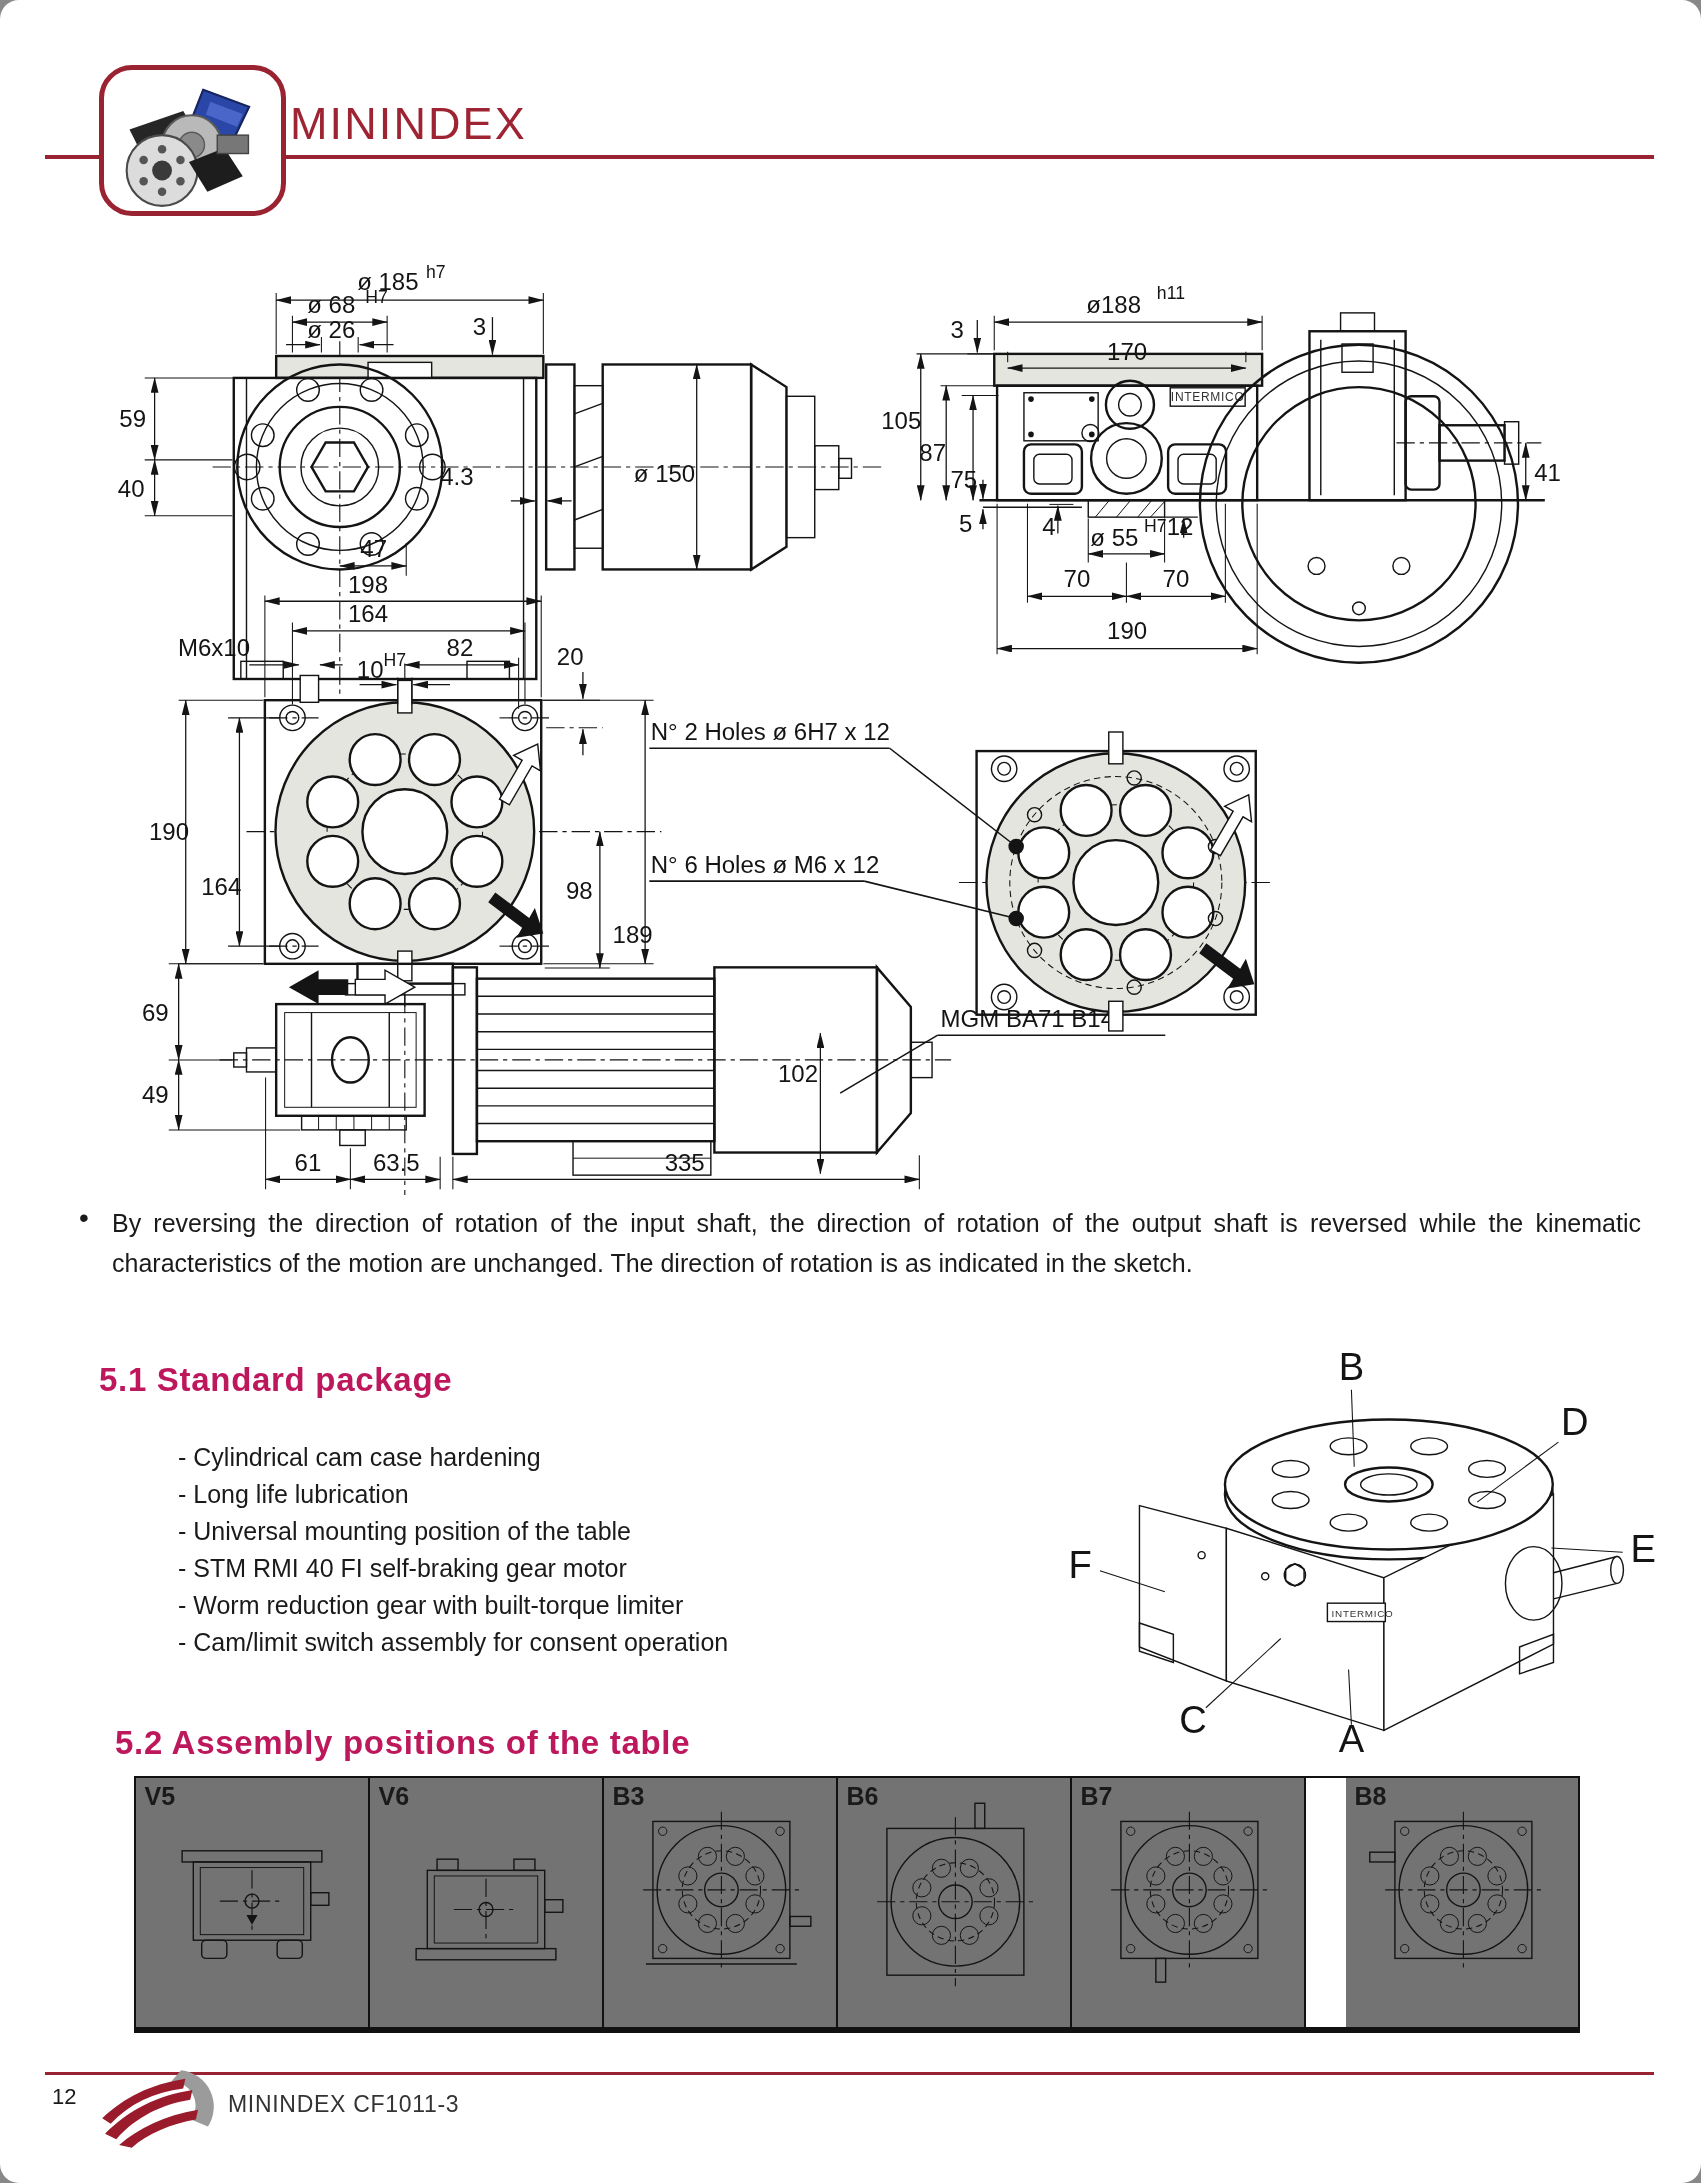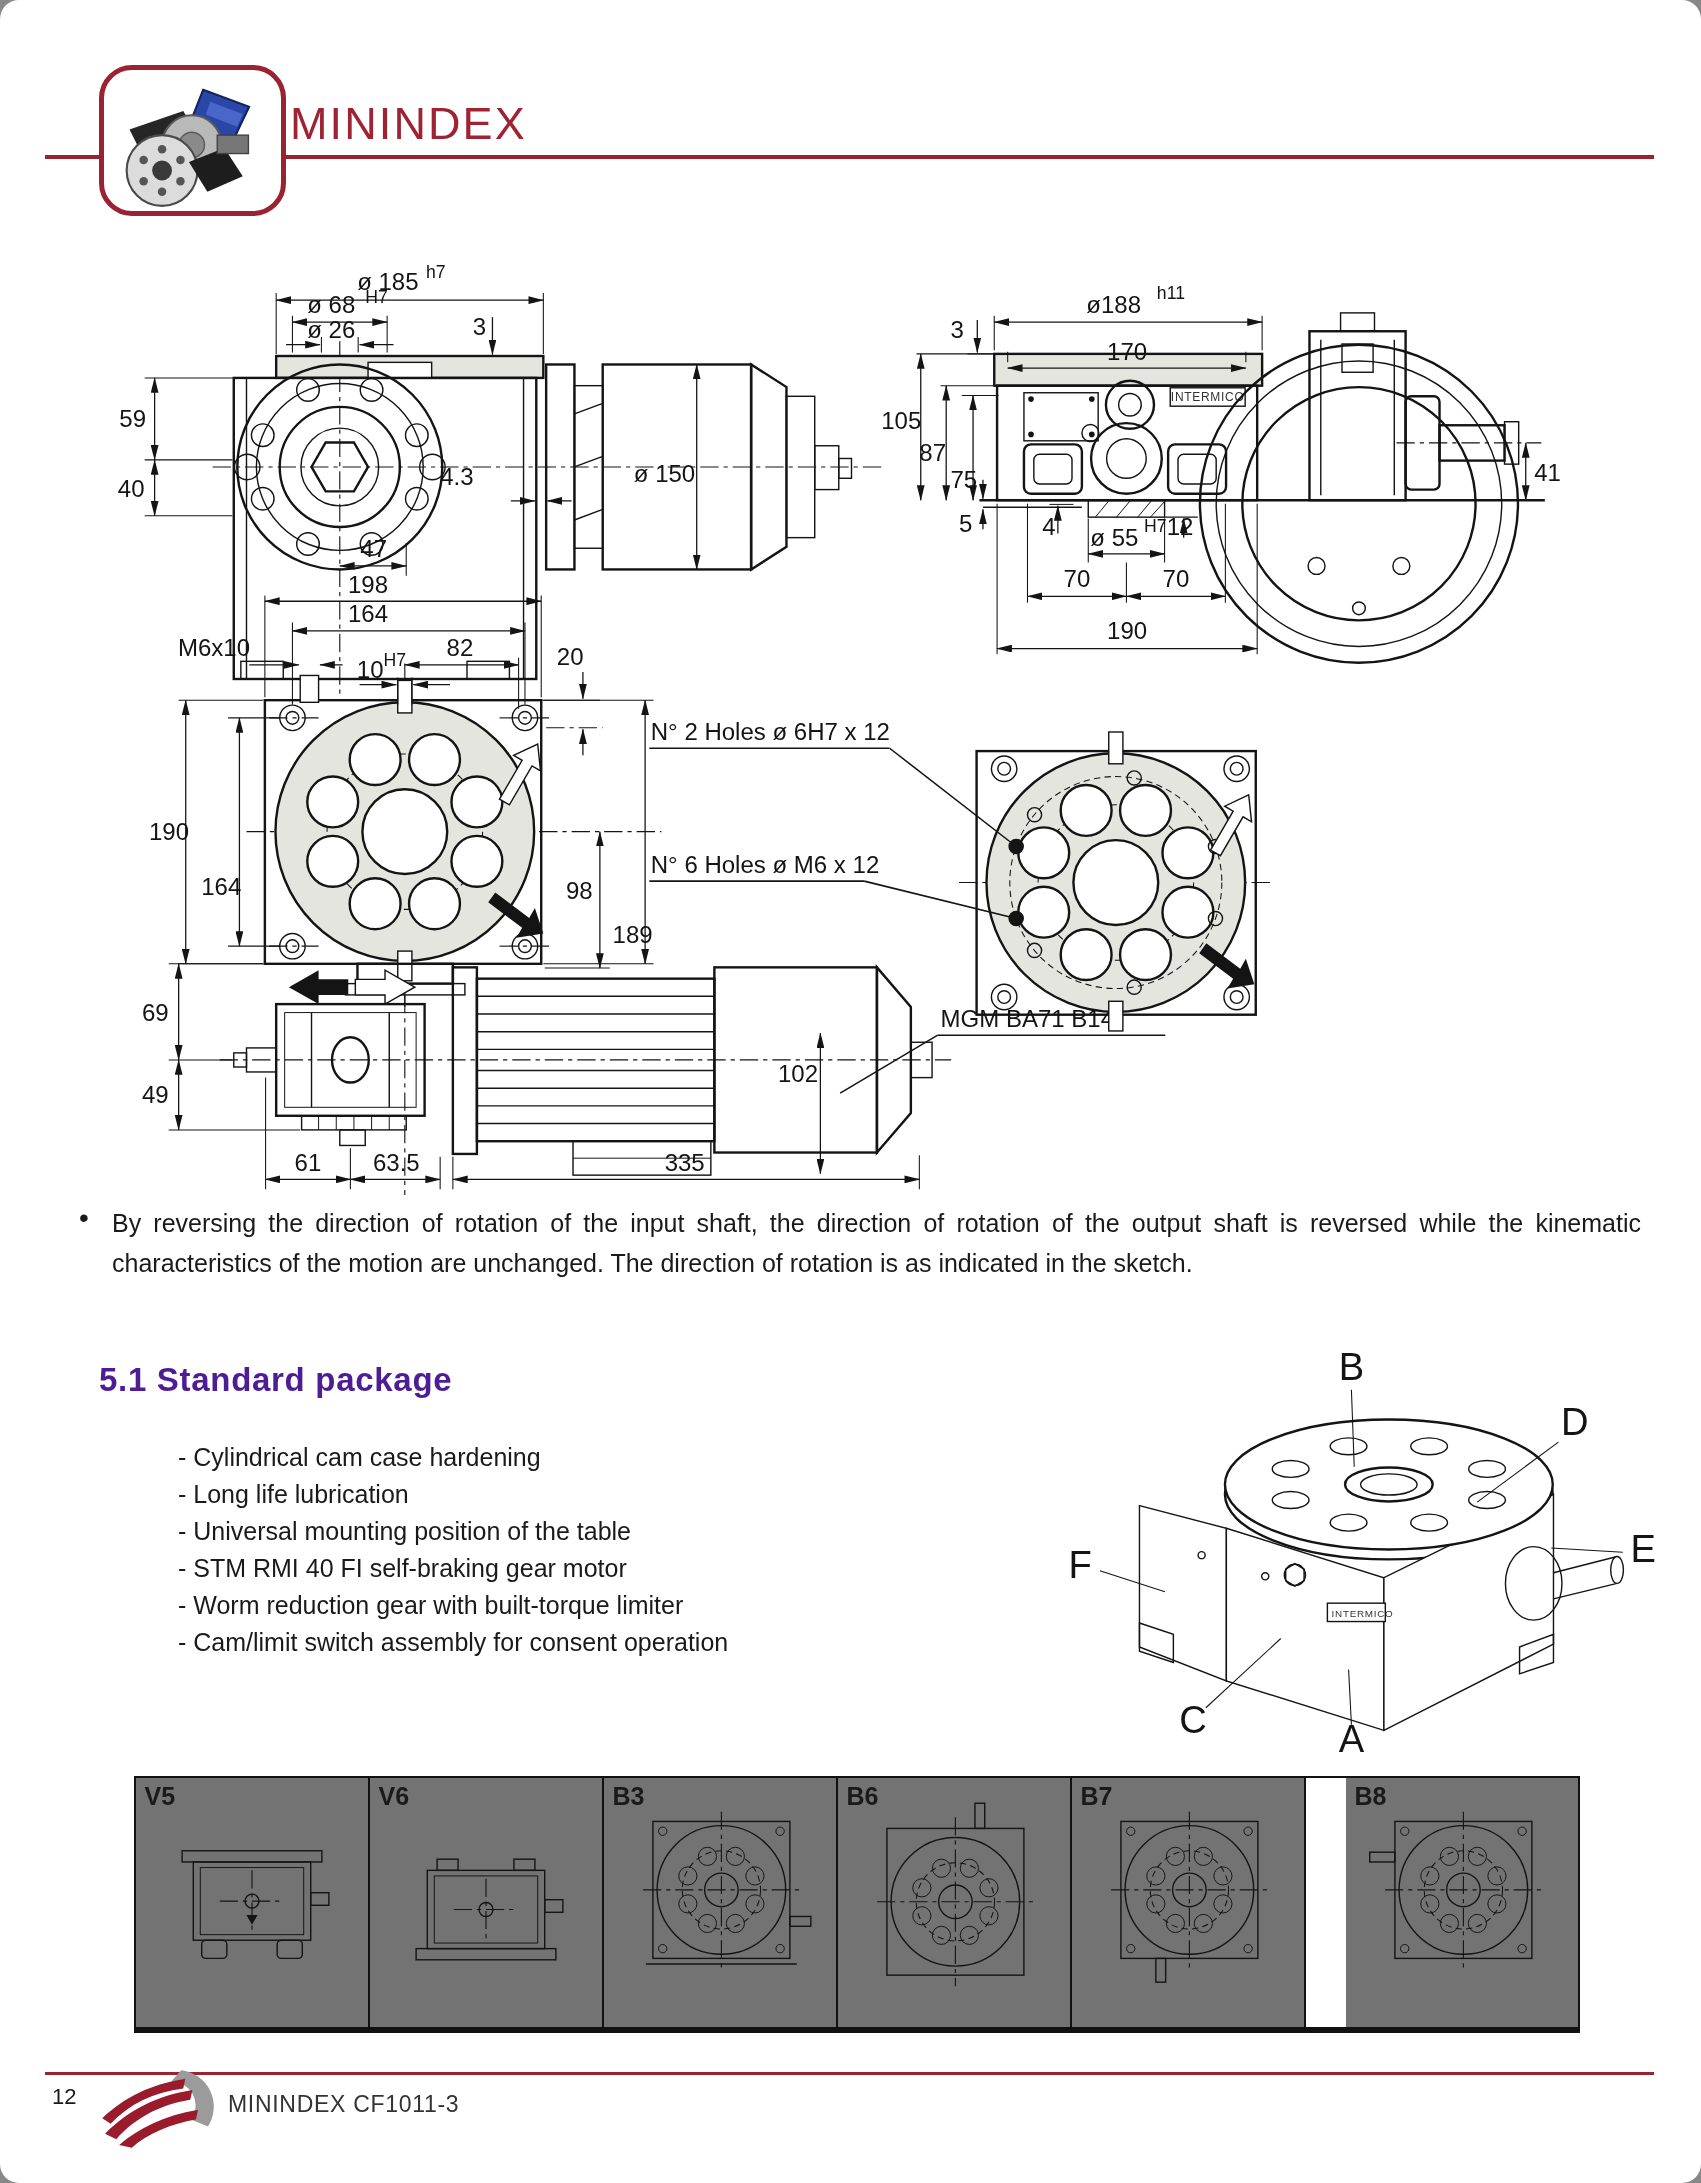--- a/index.html
+++ b/index.html
@@ -28,21 +28,21 @@
   .dimE{stroke:#141414;stroke-width:1.8;marker-end:url(#arr);}
   .lead{stroke:#141414;stroke-width:2.2;}
   .dt{font-size:34px;fill:#141414;}
   .dts{font-size:25px;fill:#141414;}
   .dtt{font-size:17px;fill:#333;letter-spacing:1px;}
   .mid{text-anchor:middle;}
   .letter{font-size:54px;fill:#141414;}
   
   .note-bullet{position:absolute;left:79px;top:1202px;font-size:28px;}
   .note-text{position:absolute;left:112px;top:1203px;width:1529px;font-size:25px;line-height:40px;text-align:justify;}
-  .h2{position:absolute;font-size:33px;font-weight:bold;color:#4c1d95;letter-spacing:0.7px;}
+  .h2{position:absolute;font-size:33px;font-weight:bold;color:#be185d;letter-spacing:0.7px;}
   .pkg-list{position:absolute;left:178px;top:1415px;font-size:25px;line-height:37px;margin-top:24px;}
   
   .asm-table{position:absolute;left:134px;top:1776px;width:1442px;height:249px;
              border:2.8px solid #111;border-bottom:6.4px solid #111;display:flex;}
   .asm-cell{position:relative;flex:1 1 0;border-right:2.1px solid #111;background:#737373;}
   .asm-cell:last-child{border-right:none;margin-left:40px;}
   .asm-label{position:absolute;left:8.5px;top:4.2px;font-size:25px;font-weight:bold;z-index:2;}
   .asm-cell svg{position:absolute;inset:0;width:100%;height:100%;}
   
   .foot-rule{position:absolute;left:45px;top:2072px;width:1609px;height:2.8px;background:#9a2332;}
@@ -511,20 +511,21 @@
     <line class="ext" x1="2296" y1="2196" x2="2195" y2="2190"></line>
     <text class="letter mid" x="1528" y="2232">F</text>
     <line class="ext" x1="1556" y1="2222" x2="1648" y2="2252"></line>
     <text class="letter mid" x="1688" y="2452">C</text>
     <line class="ext" x1="1706" y1="2416" x2="1812" y2="2318"></line>
     <text class="letter mid" x="1912" y="2478">A</text>
     <line class="ext" x1="1912" y1="2440" x2="1908" y2="2362"></line>
   </svg>
   </div>
 
+  <div class="h2" style="left:115px;top:1724px;">5.2 Assembly positions of the table</div>
 
   <div class="asm-table">
 
     <div class="asm-cell">
       <div class="asm-label">V5</div>
       <svg viewBox="0 0 332 300">
         <rect class="thin" x="66" y="76" width="200" height="16" fill="none"></rect>
         <rect class="thin" x="82" y="92" width="168" height="112" fill="none"></rect>
         <rect class="hair" x="92" y="100" width="148" height="96" fill="none"></rect>
         <rect class="thin" x="94" y="204" width="36" height="26" rx="6" fill="none"></rect>

